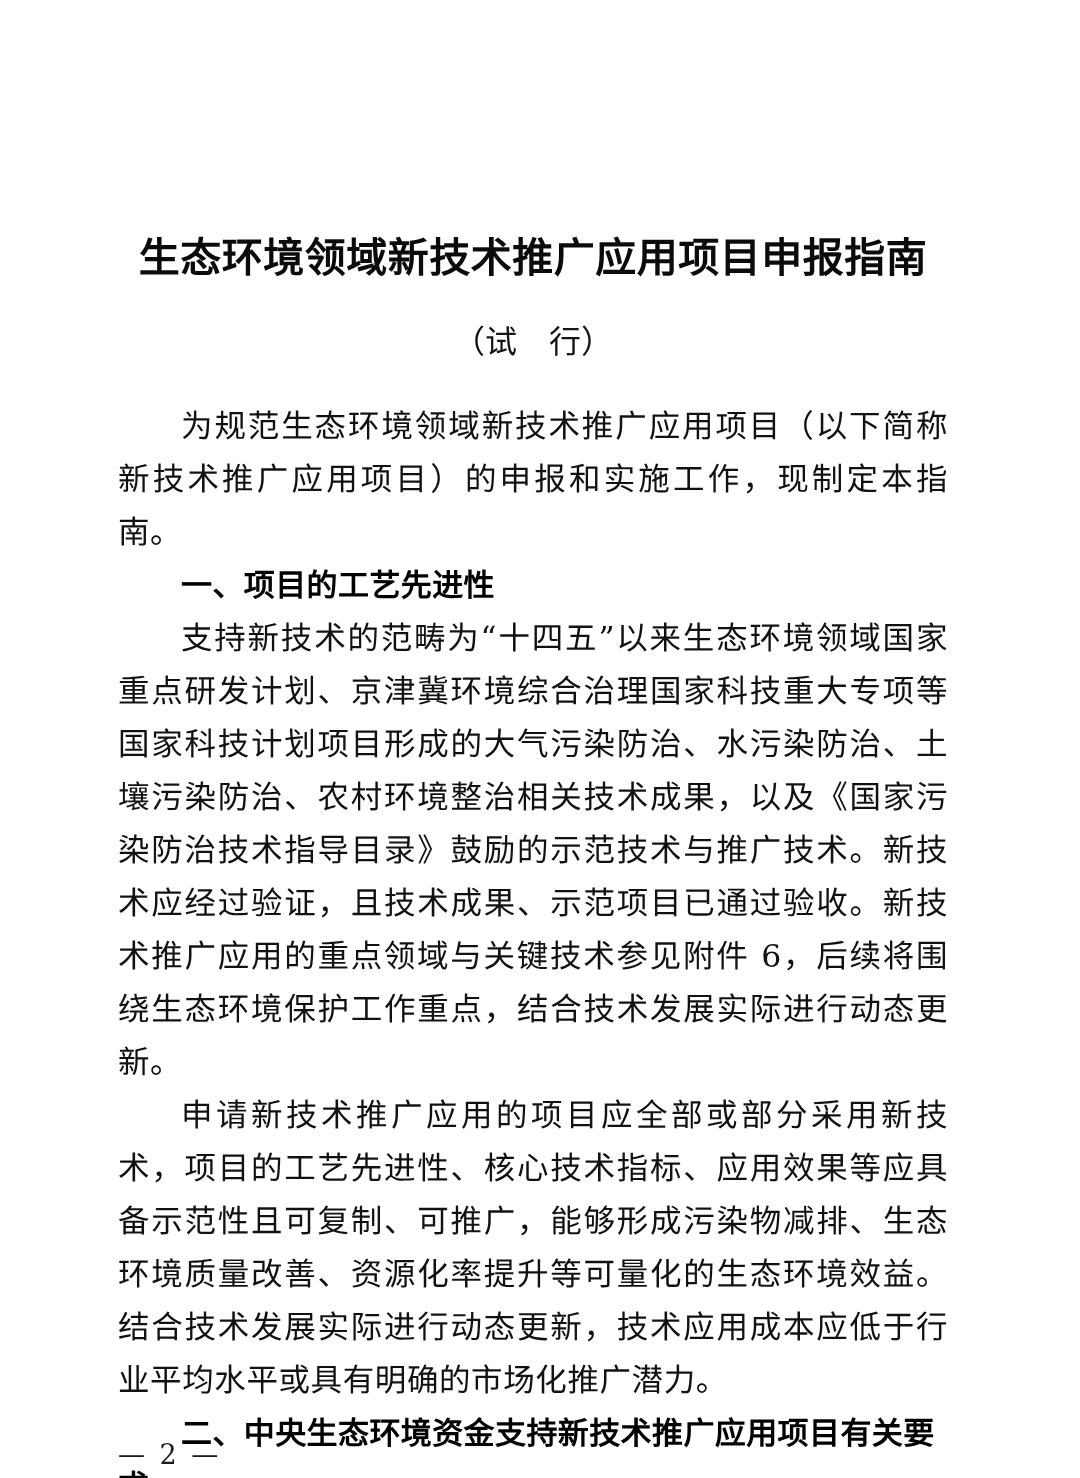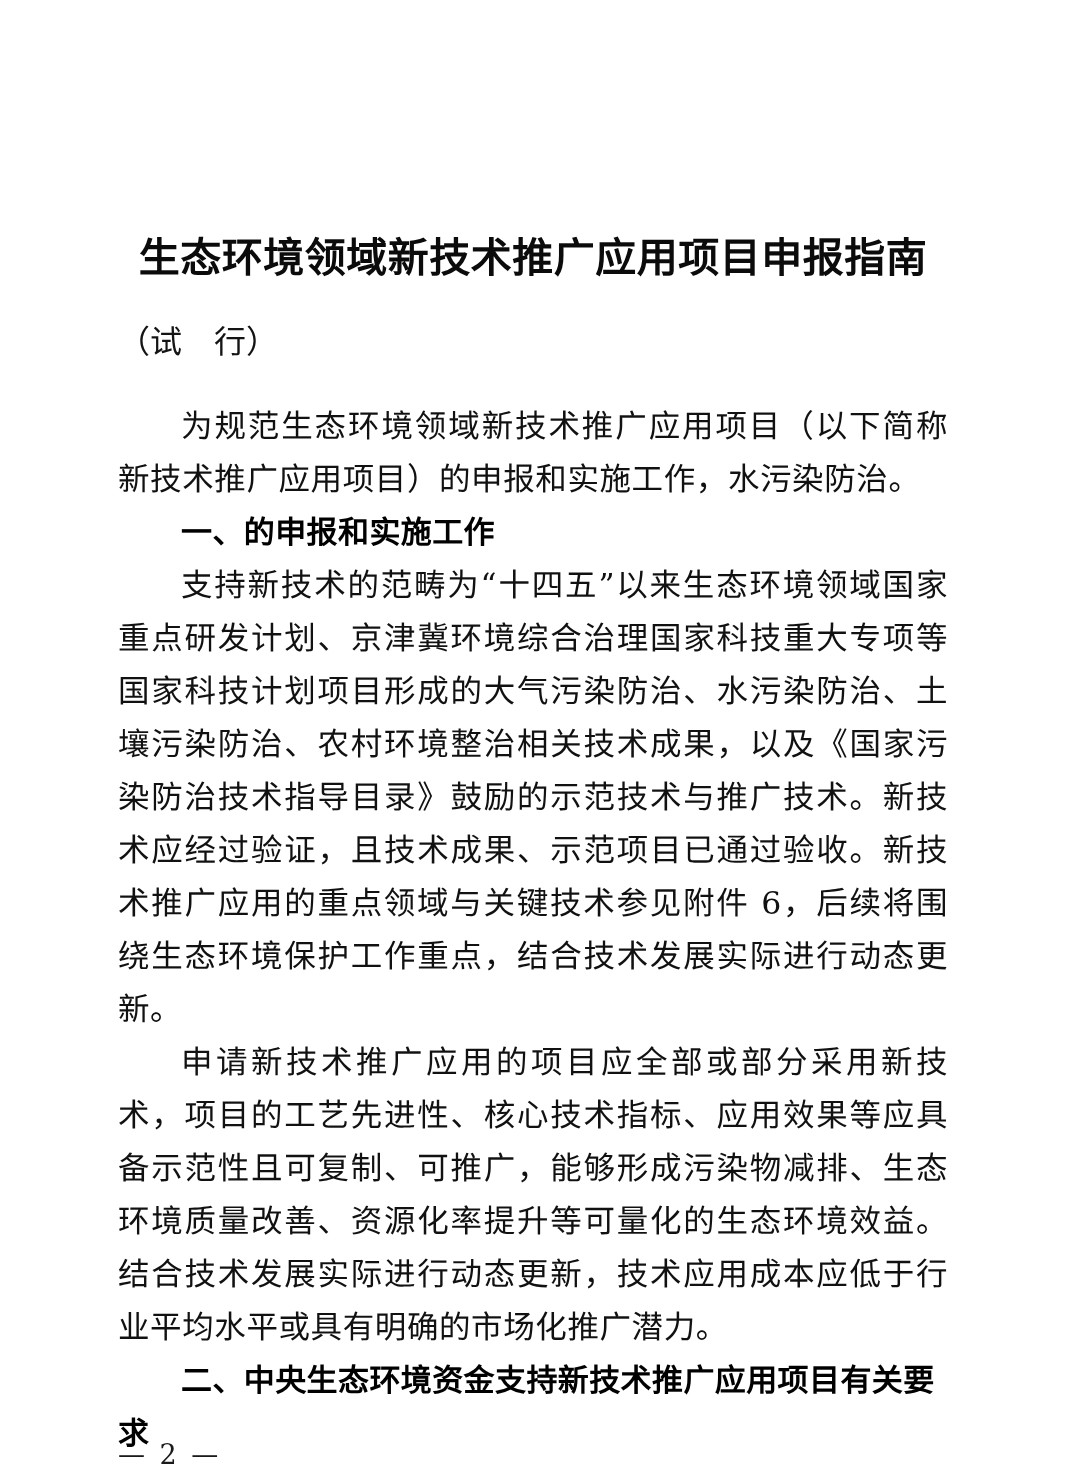--- a/index.html
+++ b/index.html
@@ -40,20 +40,21 @@
     font-weight: 700;
     font-size: 41px;
     line-height: 1.0;
     letter-spacing: 0.5px;
     margin: 0;
     padding-top: 222px;
     color: #0b0b0b;
   }
 
   .doc-subtitle {
+    text-align: center;
     font-family: "DejaVu Serif", "Liberation Serif", serif;
     font-weight: 400;
     font-size: 32px;
     line-height: 1.0;
     margin: 0;
     padding-top: 47px;
     color: #141414;
     white-space: pre;
   }
 
@@ -104,23 +105,23 @@
 <body>
 
 <div class="page">
 
   <div class="content">
 
     <h1 class="doc-title">生态环境领域新技术推广应用项目申报指南</h1>
 
     <div class="doc-subtitle">（试　行）</div>
 
-    <p class="para first-para">为规范生态环境领域新技术推广应用项目（以下简称新技术推广应用项目）的申报和实施工作，水污染防治。</p>
+    <p class="para first-para">为规范生态环境领域新技术推广应用项目（以下简称新技术推广应用项目）的申报和实施工作，现制定本指南。</p>
 
-    <h2 class="heading-1">一、的申报和实施工作</h2>
+    <h2 class="heading-1">一、项目的工艺先进性</h2>
 
     <p class="para">支持新技术的范畴为“十四五”以来生态环境领域国家重点研发计划、京津冀环境综合治理国家科技重大专项等国家科技计划项目形成的大气污染防治、水污染防治、土壤污染防治、农村环境整治相关技术成果，以及《国家污染防治技术指导目录》鼓励的示范技术与推广技术。新技术应经过验证，且技术成果、示范项目已通过验收。新技术推广应用的重点领域与关键技术参见附件 6，后续将围绕生态环境保护工作重点，结合技术发展实际进行动态更新。</p>
 
     <p class="para">申请新技术推广应用的项目应全部或部分采用新技术，项目的工艺先进性、核心技术指标、应用效果等应具备示范性且可复制、可推广，能够形成污染物减排、生态环境质量改善、资源化率提升等可量化的生态环境效益。结合技术发展实际进行动态更新，技术应用成本应低于行业平均水平或具有明确的市场化推广潜力。</p>
 
     <h2 class="heading-1">二、中央生态环境资金支持新技术推广应用项目有关要求</h2>
 
   </div>
 
   <div class="page-footer">— 2 —</div>

